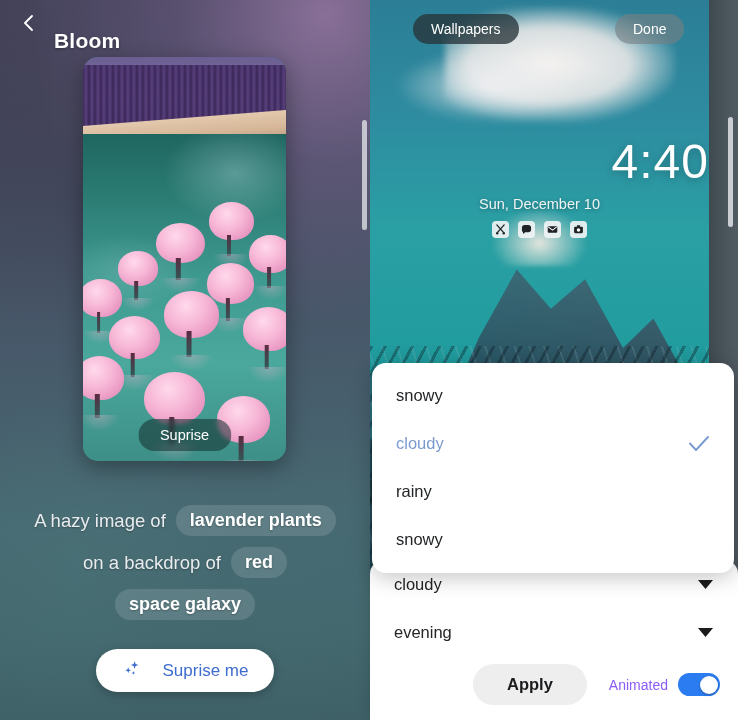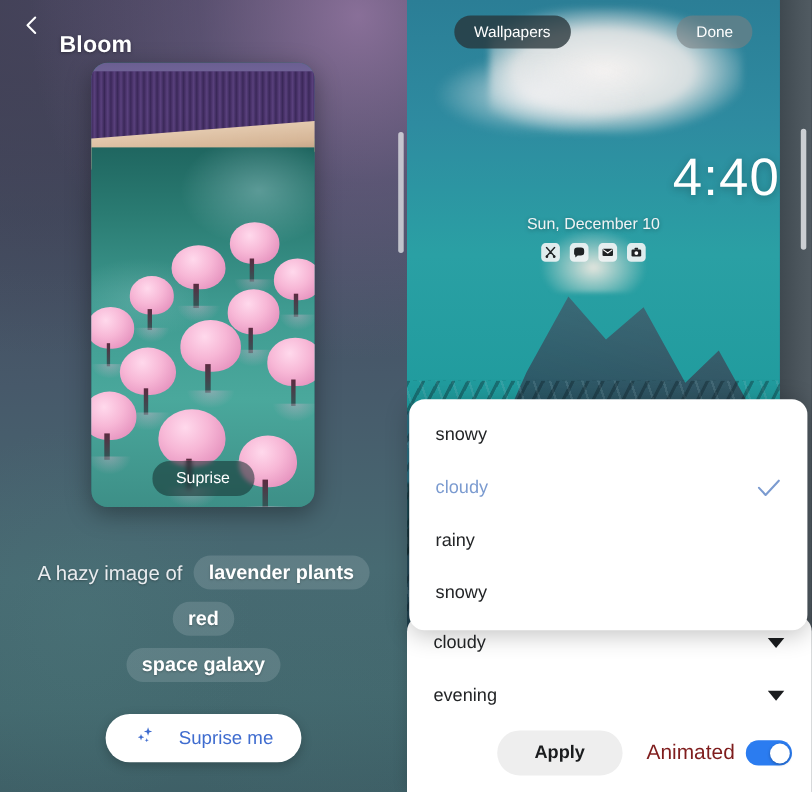--- a/index.html
+++ b/index.html
@@ -270,21 +270,21 @@
     display:flex; align-items:center; justify-content:flex-end;
     gap:22px; padding:8px 18px 0 0;
   }
   .apply-btn {
     background:#eeeeee; color:#1a1c1e;
     font-size:16.5px; font-weight:bold;
     padding:11px 34px; border-radius:22px;
     cursor:pointer;
   }
   .animated-group { display:flex; align-items:center; gap:10px; }
-  .animated-label { font-size:19px; color:#7f1d1d; }
+  .animated-label { font-size:14px; color:#8b5cf6; }
   .toggle {
     width:42px; height:23px; border-radius:13px;
     background:#2b7cf0; position:relative; cursor:pointer;
   }
   .toggle .knob {
     position:absolute; top:2.5px; right:2.5px;
     width:18px; height:18px; border-radius:50%;
     background:#ffffff;
     box-shadow:0 1px 3px rgba(0,0,0,0.3);
   }
@@ -386,20 +386,21 @@
     </div>
     <div class="preview-btn">Suprise</div>
   </div>
 
   <div class="prompt-area">
     <div class="prompt-line">
       <span class="prompt-text">A hazy image of</span>
       <span class="chip">lavender plants</span>
     </div>
     <div class="prompt-line">
+      <span class="prompt-text">on a backdrop of</span>
       <span class="chip">red</span>
     </div>
     <div class="prompt-line">
       <span class="chip">space galaxy</span>
     </div>
     <div class="surprise-btn">
       <span>
         <svg width="19" height="19" viewBox="0 0 19 19" fill="none">
           <path d="M12.6 2.2 L13.6 5.0 L16.4 6.0 L13.6 7.0 L12.6 9.8 L11.6 7.0 L8.8 6.0 L11.6 5.0 Z" fill="#3f6ccf"></path>
           <path d="M6.2 8.2 L7.0 10.4 L9.2 11.2 L7.0 12.0 L6.2 14.2 L5.4 12.0 L3.2 11.2 L5.4 10.4 Z" fill="#3f6ccf"></path>

